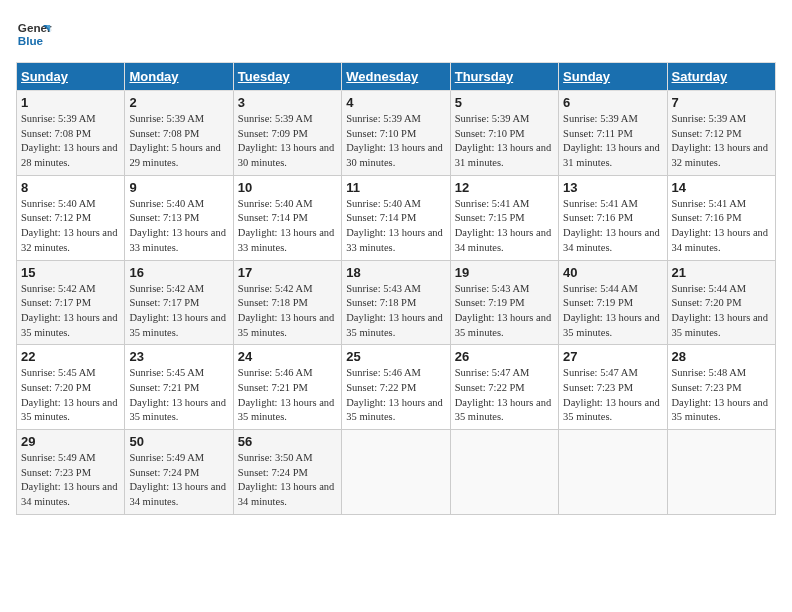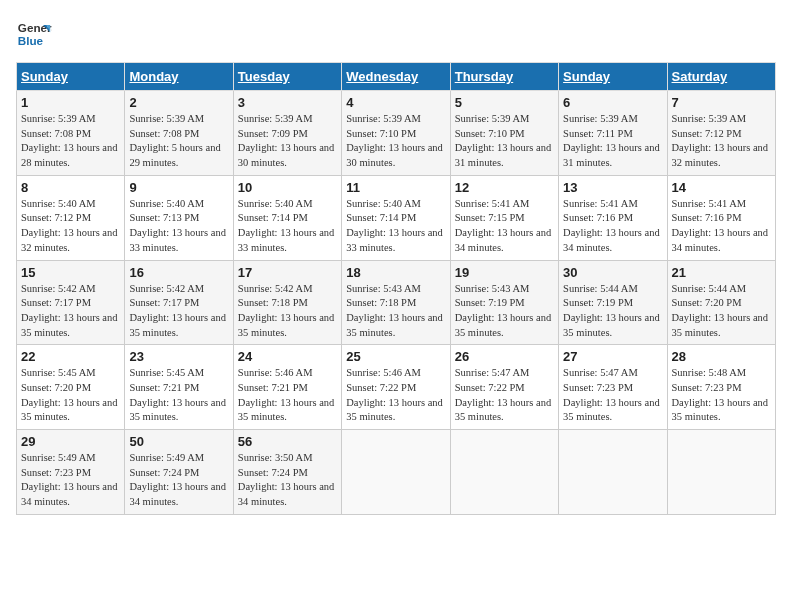--- a/index.html
+++ b/index.html
@@ -269,21 +269,21 @@
         </td>
         <td>
           <span class="day-num">19</span>
           <div class="day-info">
             <span>Sunrise: 5:43 AM</span><br>
             <span>Sunset: 7:19 PM</span><br>
             <span>Daylight: 13 hours and 35 minutes.</span>
           </div>
         </td>
         <td>
-          <span class="day-num">30</span>
+          <span class="day-num">40</span>
           <div class="day-info">
             <span>Sunrise: 5:44 AM</span><br>
             <span>Sunset: 7:19 PM</span><br>
             <span>Daylight: 13 hours and 35 minutes.</span>
           </div>
         </td>
         <td>
           <span class="day-num">21</span>
           <div class="day-info">
             <span>Sunrise: 5:44 AM</span><br>

